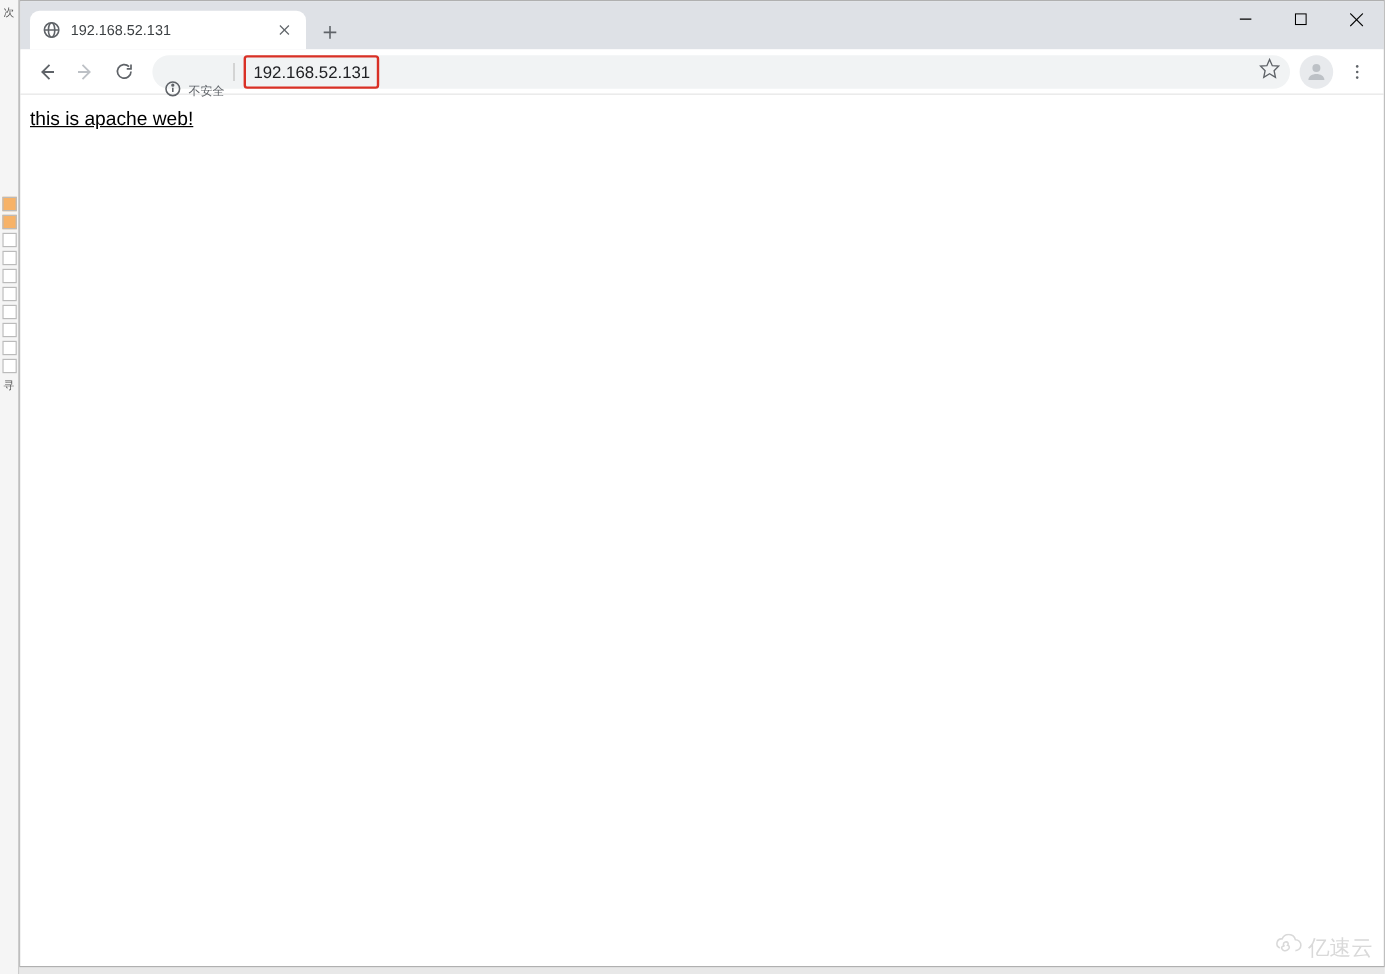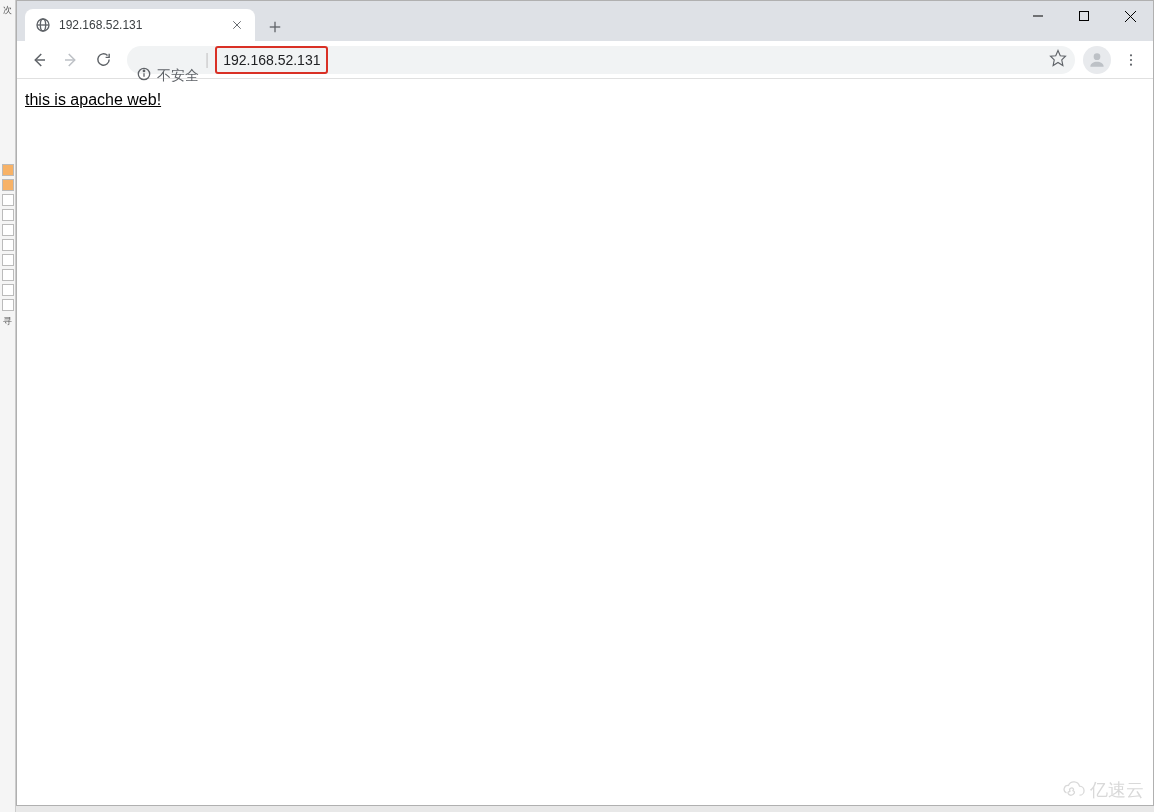--- a/index.html
+++ b/index.html
@@ -157,21 +157,21 @@
       margin: 0 8px;
       display: flex;
       align-items: center;
       padding: 0 10px;
       position: relative;
     }
     .security-info {
       display: flex;
       align-items: center;
       color: #5f6368;
-      font-size: 14px;
+      font-size: 10px;
       gap: 6px;
       margin-top: 32px;
     }
     .separator-pipe {
       color: #ccc;
       margin: 0 6px;
     }
     .url-highlight-box {
       border: 2px solid #d93025;
       border-radius: 3px;
@@ -225,21 +225,20 @@
       font-family: "Times New Roman", serif;
       text-decoration: underline;
     }
     .watermark {
       position: absolute;
       right: 10px;
       bottom: 10px;
       color: #d9d9d9;
       font-size: 18px;
       display: flex;
-      align-items: center;
       gap: 4px;
       pointer-events: none;
     }
     .watermark-svg {
       width: 26px;
       height: 18px;
     }
   </style>
 </head>
 <body>

